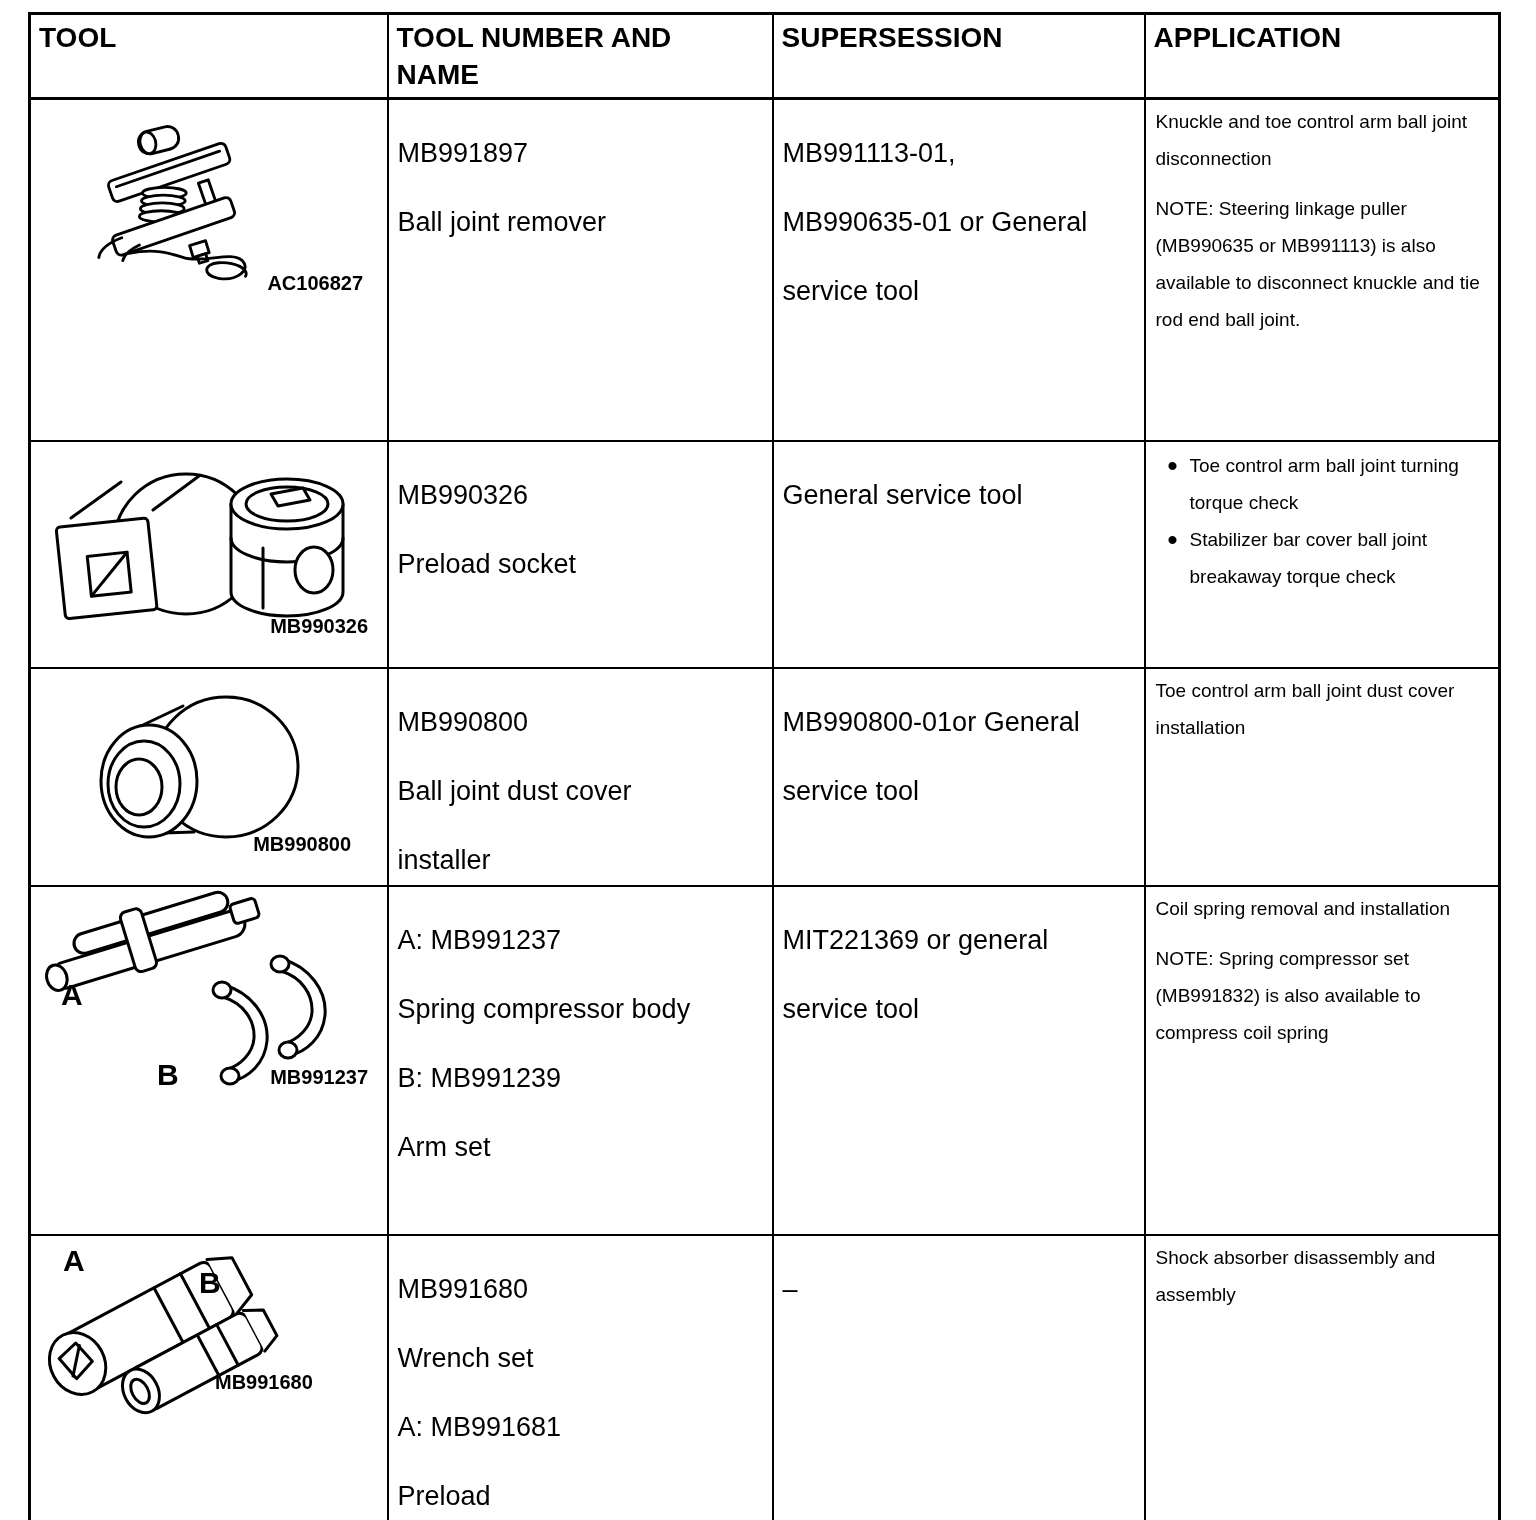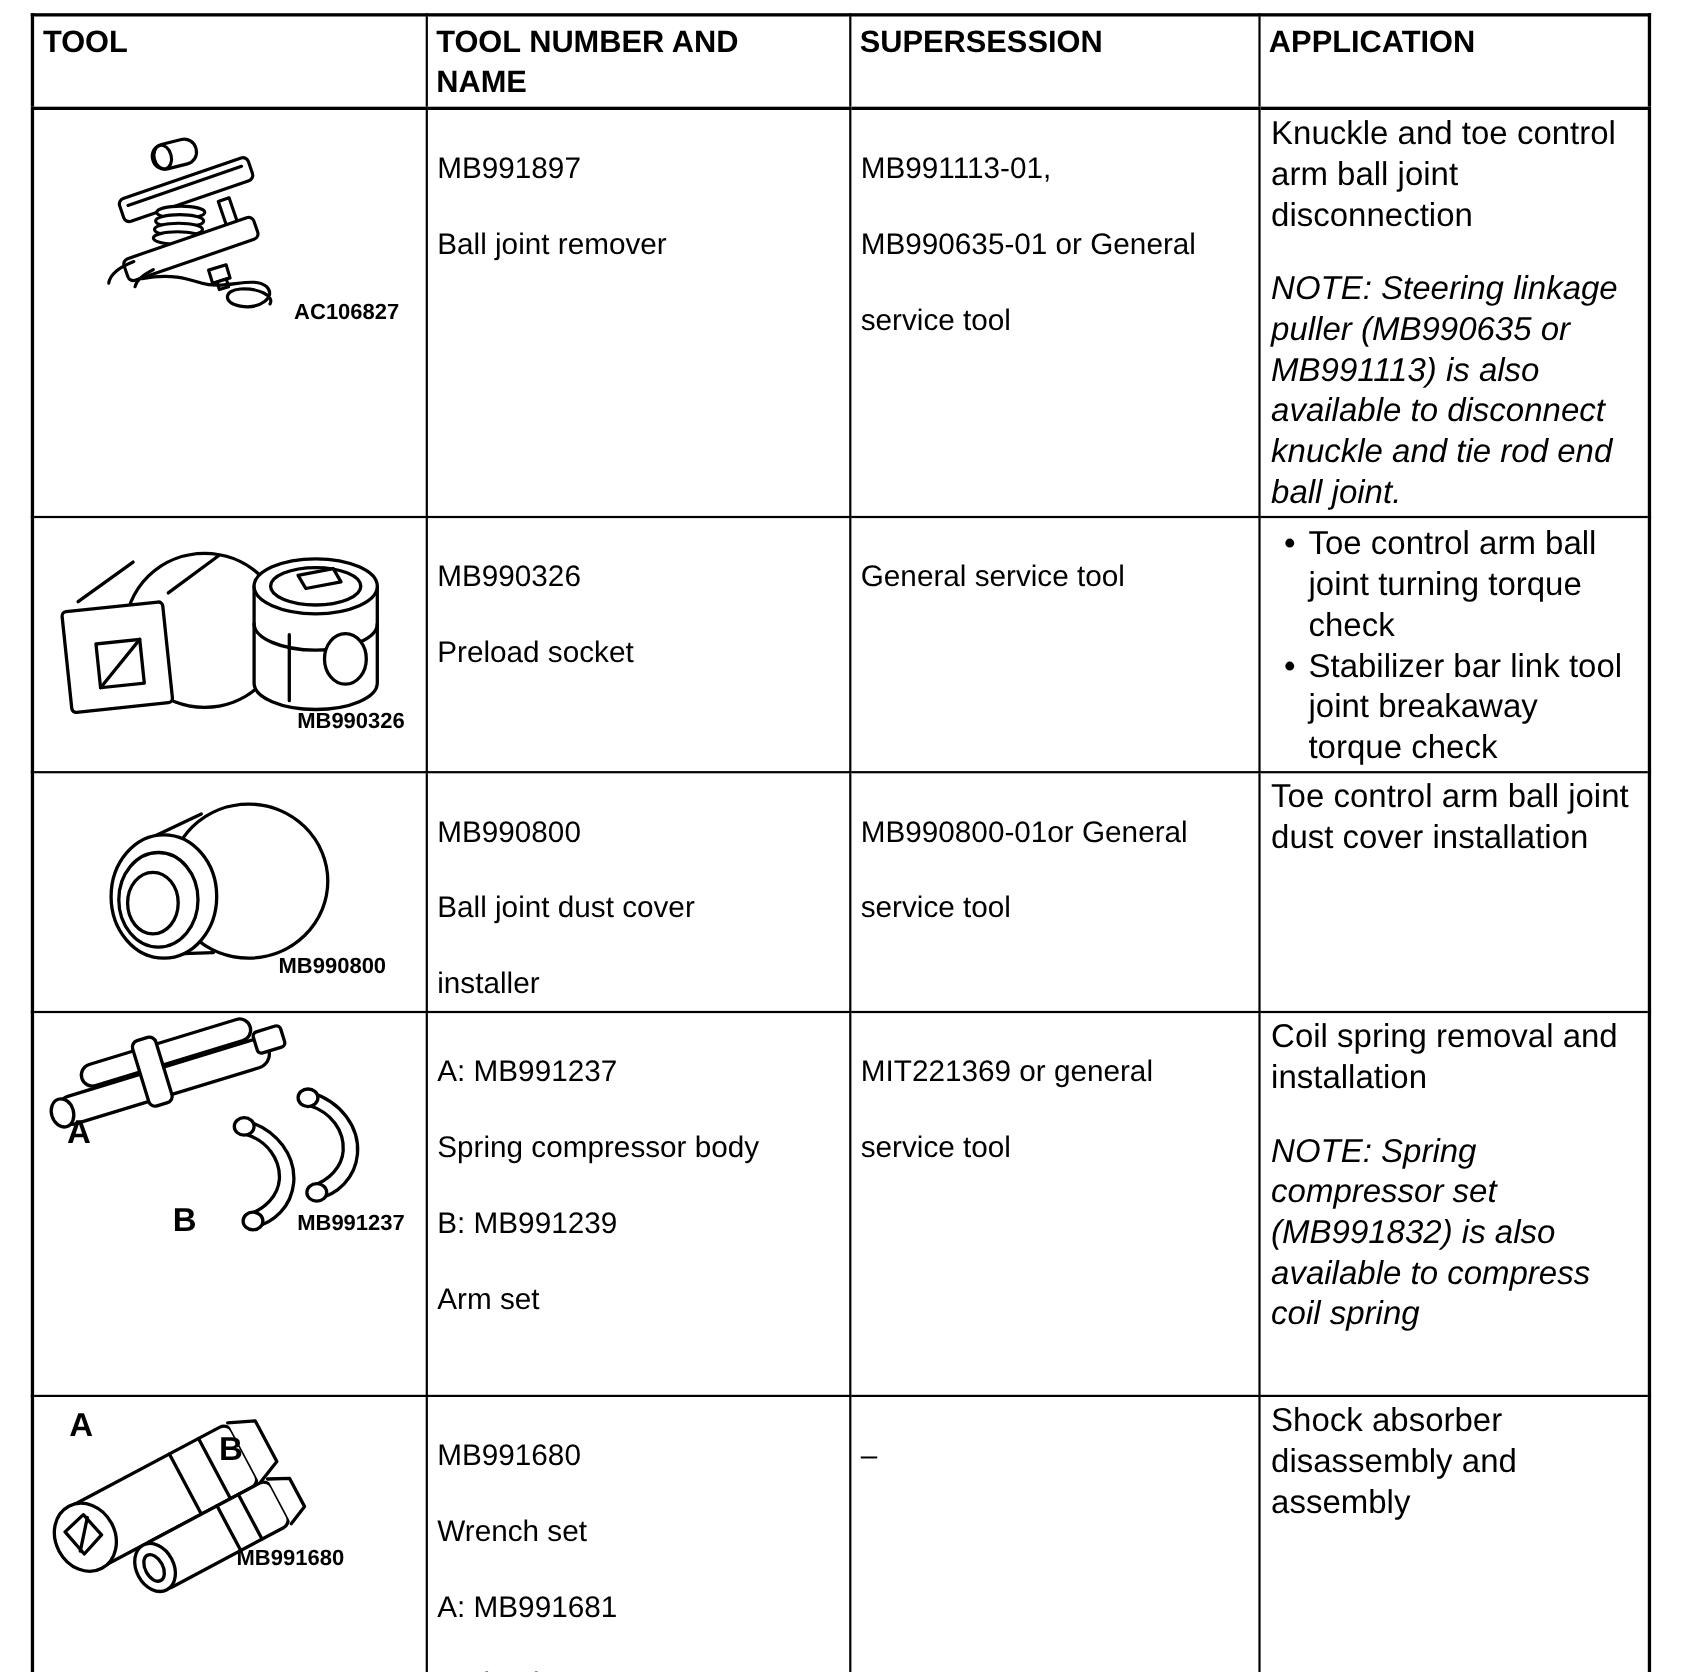--- a/index.html
+++ b/index.html
@@ -6,24 +6,24 @@
   .page{position:relative;width:1536px;height:1520px;background:#fff;
         font-family:"Liberation Sans",sans-serif;color:#000;}
   table.tools{position:absolute;left:28px;top:12px;width:1470px;
         border-collapse:collapse;table-layout:fixed;
         border:3px solid #000;border-bottom-width:5px;}
   td,th{border:2px solid #000;vertical-align:top;overflow:hidden;}
   th{font-size:28px;font-weight:bold;text-align:left;padding:4px 20px 4px 8px;
      line-height:37px;border-bottom-width:3px;}
   th .hdrspan{display:inline-block;max-width:340px;}
   td.txt{font-size:27px;line-height:37px;padding:3px 8px 3px 9px;}
-  td.app{font-size:30px;line-height:37px;padding:3px 14px 3px 10px;}
+  td.app{font-size:19px;line-height:37px;padding:3px 14px 3px 10px;}
   .ln{white-space:nowrap;margin-top:32px;}
   .para{margin:0;}
-  .note{font-style:italic;margin-top:30px;}
+  .note{margin-top:13px;}
   .bullets{margin:2px 0 0 0;}
   .bullet-item{display:flex;align-items:flex-start;justify-content:center;}
   .dot{flex:0 0 34px;text-align:center;line-height:37px;}
   .dot::before{content:"•";font-size:30px;}
   .btxt{flex:1 1 auto;}
   td.tool-cell{padding:0;position:relative;}
   svg.art{display:block;}
   svg.art *{stroke:#000;fill:#fff;stroke-linejoin:round;stroke-linecap:round;}
   svg.art line, svg.art .nofill{fill:none;}
   text.cap{font-family:"Liberation Sans",sans-serif;font-size:20px;font-weight:bold;
@@ -130,21 +130,21 @@
       <div class="ln">General service tool</div>
     </td>
     <td class="app">
       <div class="bullets">
         <div class="bullet-item">
           <span class="dot"></span>
           <span class="btxt">Toe control arm ball joint turning torque check</span>
         </div>
         <div class="bullet-item">
           <span class="dot"></span>
-          <span class="btxt">Stabilizer bar link tool joint breakaway torque check</span>
+          <span class="btxt">Stabilizer bar cover ball joint breakaway torque check</span>
         </div>
       </div>
     </td>
   </tr>
 
   <tr style="height:218px;">
     <td class="tool-cell">
       <svg class="art" width="354" height="214" viewBox="0 0 354 214">
         <g stroke-width="3">
           <ellipse cx="195" cy="98" rx="72" ry="70"></ellipse>

